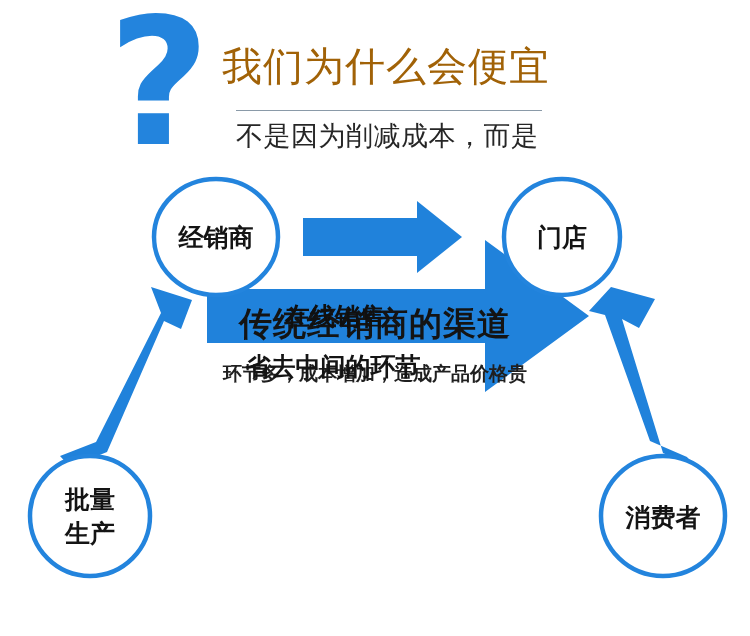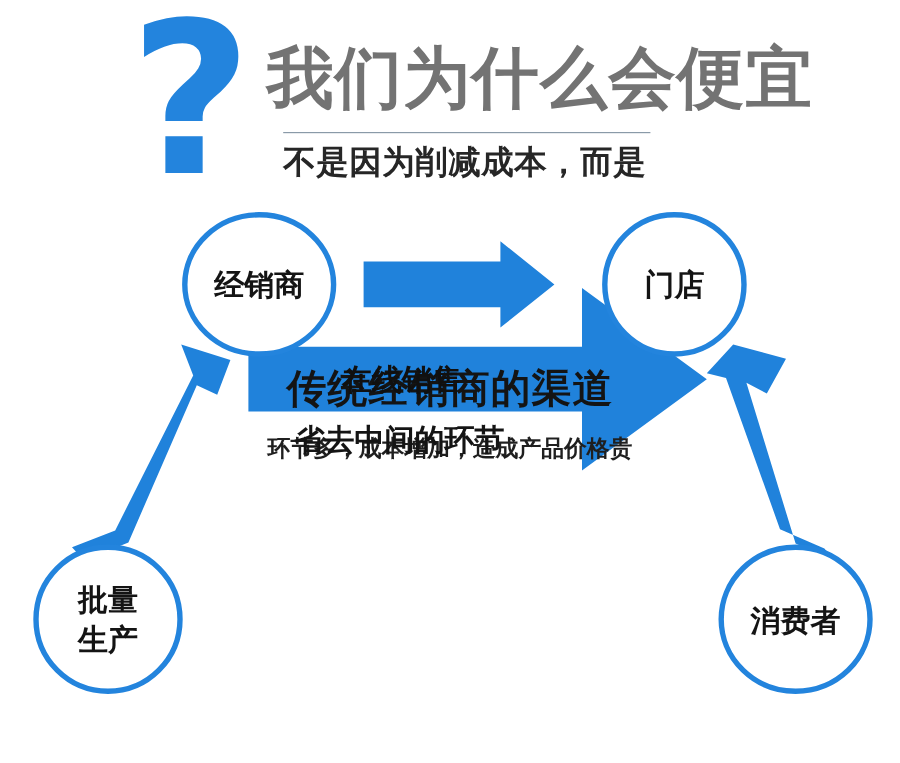--- a/index.html
+++ b/index.html
@@ -39,45 +39,45 @@
     line-height: 152px;
     text-align: center;
     user-select: none;
   }
   #title {
     position: absolute;
     left: 222px;
     top: 31px;
     width: 420px;
     height: 70px;
-    color: #737373;
-    font-size: 56px;
+    color: #a16207;
+    font-size: 40px;
     line-height: 70px;
-    font-weight: bold;
+    font-weight: normal;
     letter-spacing: 1px;
     white-space: nowrap;
   }
   #title-rule {
     position: absolute;
     left: 236px;
     top: 110px;
     width: 306px;
     height: 0;
     border-top: 1.5px solid #8a9aa8;
   }
   #subtitle {
     position: absolute;
     left: 236px;
     top: 116px;
     width: 440px;
     height: 40px;
     color: #262626;
     font-size: 27px;
     line-height: 40px;
-    font-weight: bold;
+    font-weight: normal;
     letter-spacing: 0.5px;
     white-space: nowrap;
   }
 
   
   #diagram {
     position: absolute;
     left: 0;
     top: 170px;
     width: 620px;

